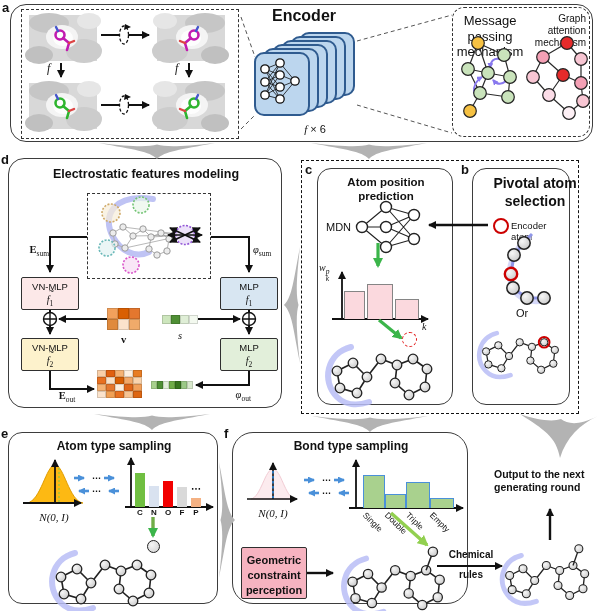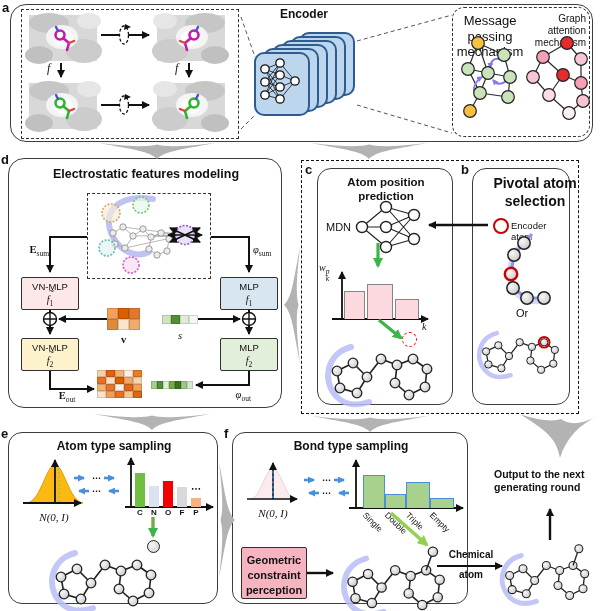--- a/index.html
+++ b/index.html
@@ -165,21 +165,21 @@
       <ellipse cx="9" cy="11" rx="4.5" ry="9" stroke="#111" stroke-width="1.3" stroke-dasharray="3,2" fill="#fff"></ellipse>
         <polygon points="10,0 16,3 9,6" fill="#111"></polygon>
     </svg>
     <svg class="abs" style="left:104px;top:89px" width="18" height="22">
       <ellipse cx="9" cy="11" rx="4.5" ry="9" stroke="#111" stroke-width="1.3" stroke-dasharray="3,2" fill="#fff"></ellipse>
         <polygon points="10,0 16,3 9,6" fill="#111"></polygon>
     </svg>
     <span class="abs mathit" style="left:36px;top:56px;font-size:12px">f</span>
     <span class="abs mathit" style="left:164px;top:56px;font-size:12px">f</span>
 
-    <div class="ptitle" style="left:243px;top:2px;width:100px;font-size:12px">Encoder</div>
+    <div class="ptitle" style="left:243px;top:2px;width:100px;font-size:16px">Encoder</div>
 
     <svg class="abs" style="left:238px;top:24px" width="132" height="92">
       <g fill="#bcd6ee" stroke="#2f5b8f" stroke-width="2">
         <rect x="51" y="4" width="54" height="62" rx="9"></rect>
           <rect x="42" y="8" width="54" height="62" rx="9"></rect>
           <rect x="33" y="12" width="54" height="62" rx="9"></rect>
           <rect x="24" y="16" width="54" height="62" rx="9"></rect>
           <rect x="15" y="20" width="54" height="62" rx="9"></rect>
           <rect x="6" y="24" width="54" height="62" rx="9"></rect>
       </g>
@@ -191,20 +191,23 @@
         <circle cx="16" cy="40" r="4.2"></circle>
           <circle cx="16" cy="53" r="4.2"></circle>
           <circle cx="16" cy="66" r="4.2"></circle>
         <circle cx="31" cy="34" r="4.2"></circle>
           <circle cx="31" cy="46" r="4.2"></circle>
           <circle cx="31" cy="58" r="4.2"></circle>
           <circle cx="31" cy="70" r="4.2"></circle>
         <circle cx="46" cy="52" r="4.2"></circle>
       </g>
     </svg>
+    <div class="abs" style="left:238px;top:118px;width:132px;text-align:center;font-size:11px">
+      <span class="mathit">f</span> <span>× 6</span>
+    </div>
 
     <div class="dashedbox" style="left:441px;top:2px;width:138px;height:130px;border-radius:12px"></div>
     <div class="abs" style="left:445px;top:8px;width:68px;font-size:13px;text-align:center;line-height:1.2">Message passing mechanism</div>
     <div class="abs" style="left:513px;top:8px;width:62px;font-size:10px;text-align:right;line-height:1.2">Graph attention mechanism</div>
     <svg class="abs" style="left:447px;top:30px" width="64" height="100">
       <g stroke="#2a2a2a" stroke-width="1.2">
         <path d="M20,8 L46,20 M20,8 L30,38 M20,8 L10,34 M46,20 L52,42 M10,34 L30,38 M30,38 L52,42 M10,34 L22,58 M30,38 L22,58 M52,42 L50,62 M22,58 L50,62 M22,58 L12,76" fill="none"></path>
       </g>
       <g stroke="#8878ee" stroke-width="2" fill="none">
         <path d="M42,24 Q33,22 32,33" marker-end="url(#mkp)"></path>
@@ -494,21 +497,21 @@
     <svg class="abs" style="left:0;top:0" width="210" height="172">
       <path d="M144,84 V103" stroke="#70ad47" stroke-width="3.4" marker-end="url(#mkg)" fill="none"></path>
     </svg>
     <div class="atomdot" style="left:138px;top:107px"></div>
     <svg class="abs" style="left:38px;top:118px" width="124" height="58" viewBox="0 0 124 58">
         <use href="#molG"></use>
       </svg>
   </div>
 
   <div class="plabel" style="left:224px;top:426px">f</div>
-  <div class="panel" style="left:232px;top:432px;width:236px;height:172px;border-radius:13px">
+  <div class="panel" style="left:232px;top:432px;width:236px;height:172px;border-radius:21px">
     <div class="ptitle" style="left:0;top:6px;width:236px;font-size:12px">Bond type sampling</div>
     <svg class="abs" style="left:10px;top:24px" width="60" height="48">
       <path d="M8,42 C18,40 22,12 30,12 C38,12 42,40 52,42 Z" fill="#fcebee" stroke="#f2ccd4" stroke-width="1"></path>
       <path d="M30,42 V6" stroke="#111" stroke-width="1.6" marker-end="url(#mkk)" fill="none"></path>
       <path d="M30,14 V42" stroke="#2e75b6" stroke-width="2" stroke-dasharray="2.5,2.5" fill="none"></path>
       <path d="M4,42 H54" stroke="#111" stroke-width="1.6" marker-end="url(#mkk)" fill="none"></path>
     </svg>
     <div class="abs mathit" style="left:10px;top:74px;width:60px;text-align:center;font-size:11px">N(0, I)</div>
     <div class="abs" style="left:70px;top:40px;width:56px">
       <div class="arrowrow">
@@ -554,21 +557,21 @@
     </svg>
     <div class="fbox" style="left:8px;top:114px;width:66px;height:52px;background:#f6b3c0;font-weight:bold;font-size:11px;line-height:1.35;padding-top:5px">Geometric constraint perception</div>
     <svg class="abs" style="left:104px;top:112px" width="126" height="60" viewBox="0 -12 126 62">
       <use href="#molG"></use>
       <line x1="90" y1="14" x2="97" y2="-5" stroke="#222" stroke-width="1.6"></line>
       <circle cx="97" cy="-5" r="4.8" fill="url(#atomG)" stroke="#222" stroke-width="1.3"></circle>
     </svg>
   </div>
 
   <div class="abs" style="left:438px;top:549px;width:66px;text-align:center;font-weight:bold;font-size:10px">Chemical</div>
-  <div class="abs" style="left:438px;top:569px;width:66px;text-align:center;font-weight:bold;font-size:10px">atom</div>
+  <div class="abs" style="left:438px;top:569px;width:66px;text-align:center;font-weight:bold;font-size:10px">rules</div>
   <div class="abs" style="left:494px;top:468px;width:104px;font-weight:bold;font-size:10.5px;line-height:1.2">Output to the next generating round</div>
   <svg class="abs" style="left:498px;top:542px" width="100" height="62" viewBox="0 -14 120 74">
     <use href="#molG"></use>
     <line x1="90" y1="14" x2="97" y2="-6" stroke="#222" stroke-width="1.6"></line>
     <circle cx="97" cy="-6" r="4.8" fill="url(#atomG)" stroke="#222" stroke-width="1.3"></circle>
   </svg>
 
   <svg class="abs" style="left:0;top:0;pointer-events:none" width="600" height="611">
     <defs>
       <path id="fnl" d="M0,0 C36,7 50,8 58,16 C66,8 80,7 116,0 C81,4 67,4 58,1.5 C49,4 35,4 0,0 Z"></path>

